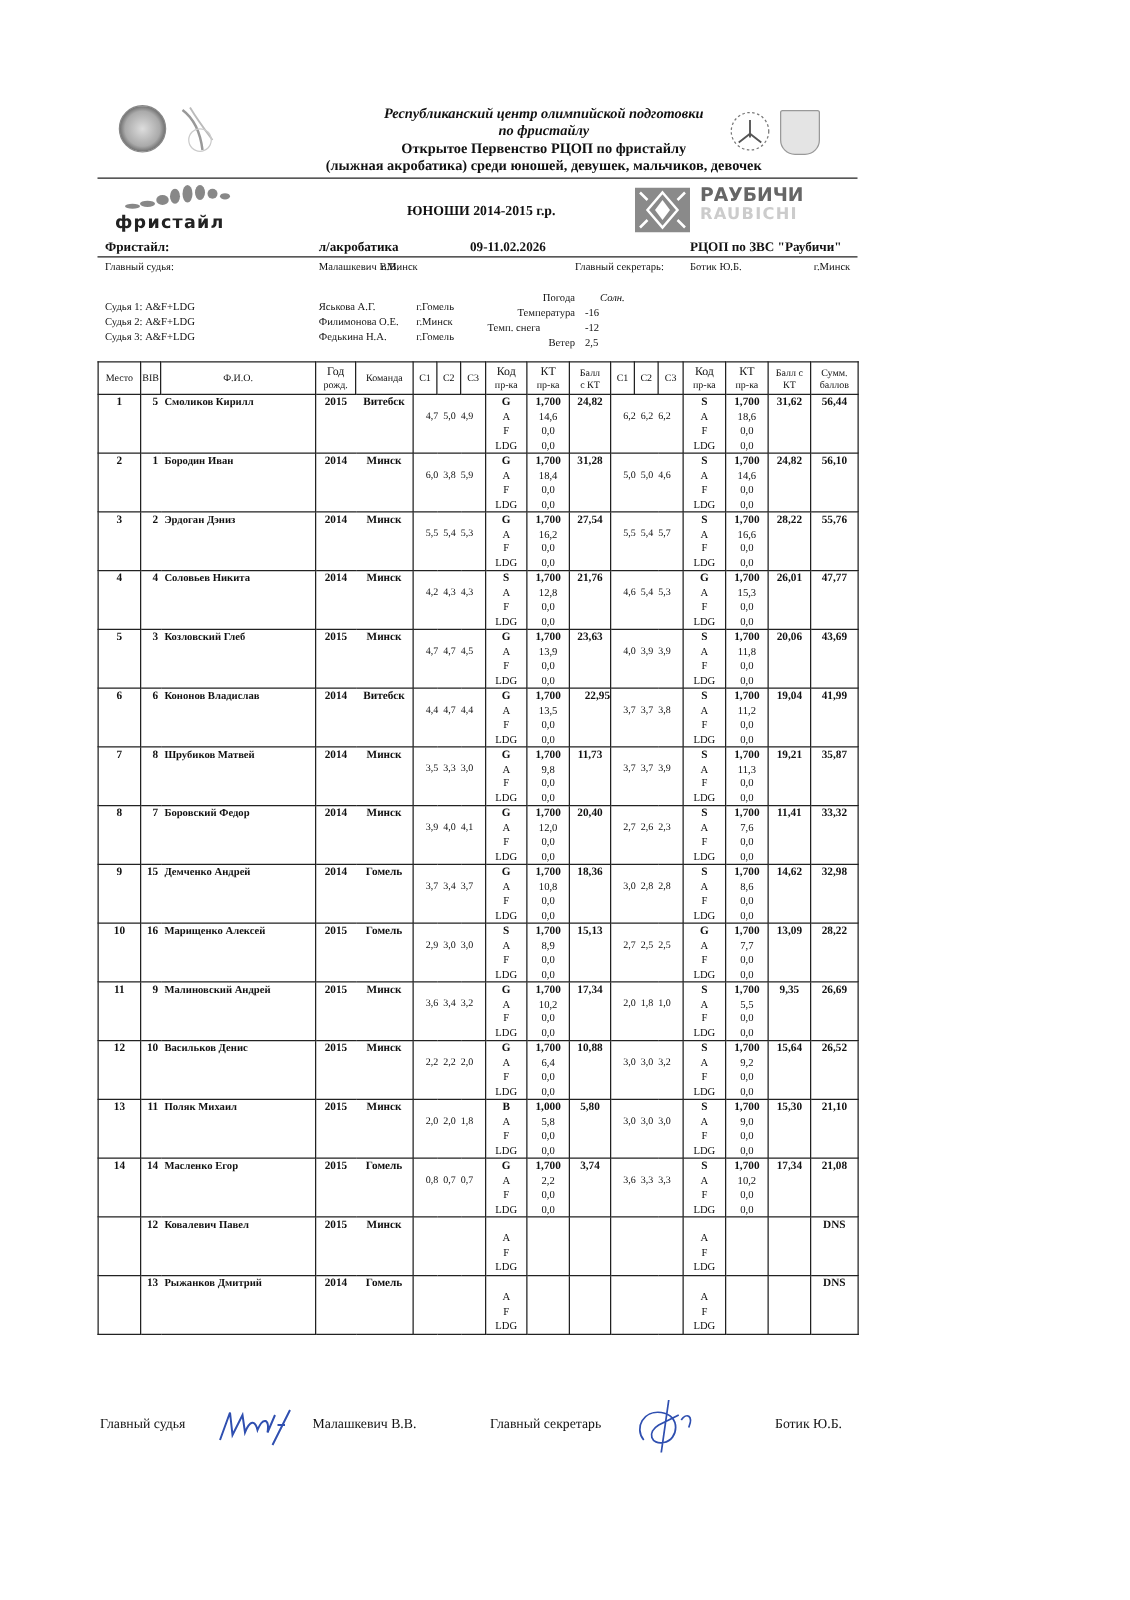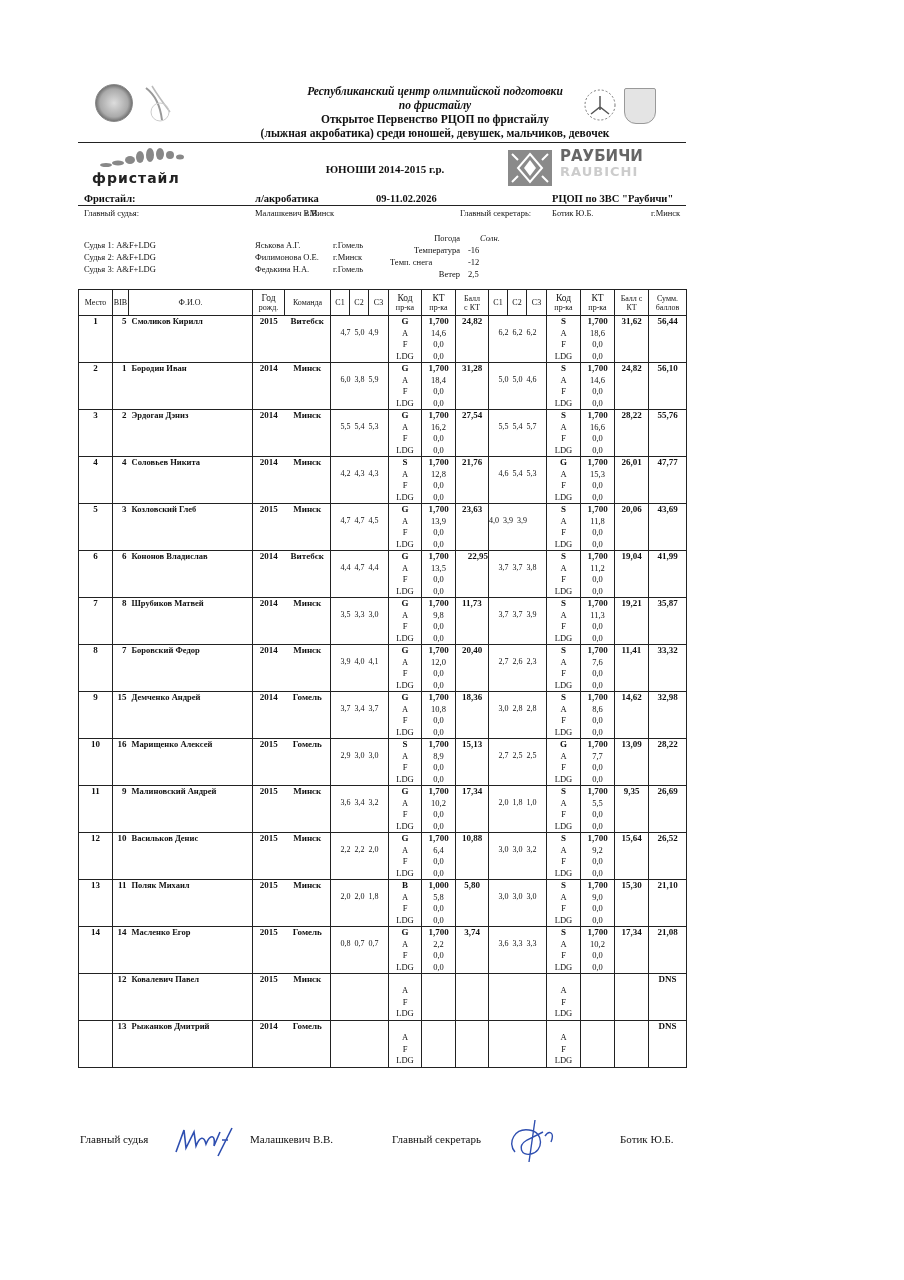--- a/index.html
+++ b/index.html
@@ -428,21 +428,21 @@
           <span>13,9</span>
           <span>0,0</span>
           <span>0,0</span>
         </div>
       </td>
       <td style="text-align:center;">
         <span class="bold-num">23,63</span>
       </td>
 
       <td class="jump" colspan="3">
-        <div style="padding-top:12px;font-size:8px;white-space:nowrap;">
+        <div style="padding-top:12px;text-align:center;font-size:8px;white-space:nowrap;">
           <span>4,0</span>&nbsp;&nbsp;<span>3,9</span>&nbsp;&nbsp;<span>3,9</span>
         </div>
       </td>
       <td style="text-align:center;">
         <div class="cellstack">
           <span class="bold-num" style="min-height:11px">S</span>
           <span>A</span>
           <span>F</span>
           <span>LDG</span>
         </div>

